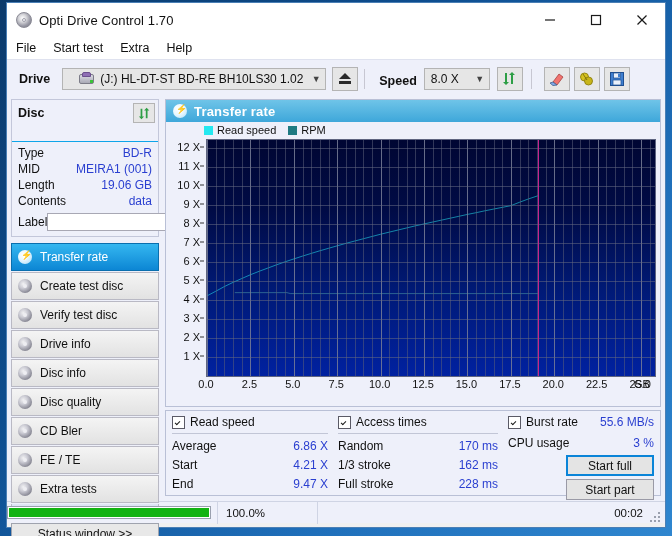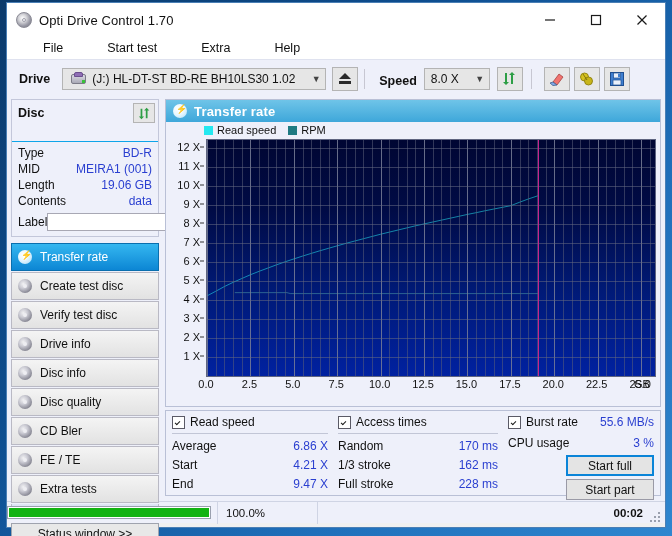--- a/index.html
+++ b/index.html
@@ -33,33 +33,33 @@
     background:#f6f6f8;border:1px solid #a0a0ac;box-sizing:border-box;
   }
   .title-text{font-size:13px;color:#111;letter-spacing:.1px;}
   .winbtns{position:absolute;right:0;top:0;height:34px;display:flex;}
   .winbtn{width:46px;height:34px;display:flex;align-items:center;justify-content:center;
     font-size:13px;color:#1a1a1a;cursor:default;}
   .winbtn svg{display:block;}
 
   
   .menubar{height:22px;background:#ffffff;display:flex;align-items:center;padding-left:9px;}
-  .menu-item{font-size:12.5px;color:#111;padding:1px 8px 2px 0px;margin-right:9px;margin-left:27px;}
+  .menu-item{font-size:12.5px;color:#111;padding:1px 8px 2px 0px;margin-right:9px;}
 
   
   .drivebar{
     height:38px;background:#eef0fa;border-top:1px solid #dfe2ef;
     display:flex;align-items:center;padding:0 6px;box-sizing:border-box;
   }
   .drive-label{font-size:12.5px;font-weight:bold;color:#111;margin:0 12px 0 6px;}
   .combo{
     height:22px;background:#e6e6e6;border:1px solid #b4b4b4;
     display:flex;align-items:center;box-sizing:border-box;font-size:12px;color:#111;
   }
-  .drive-combo{width:264px;padding-left:8px;}
+  .drive-combo{width:264px;padding-left:16px;}
   .hdd-icon{width:16px;height:13px;position:relative;margin-right:5px;flex:none;}
   .hdd-icon .body{position:absolute;left:0;top:2px;width:15px;height:10px;border-radius:2px;
     background:linear-gradient(#dcdce4,#a9a9b6);border:1px solid #7c7c88;box-sizing:border-box;}
   .hdd-icon .top{position:absolute;left:3px;top:0px;width:9px;height:5px;border-radius:2px 2px 0 0;
     background:#8f6fb5;border:1px solid #6b4f8e;box-sizing:border-box;}
   .hdd-icon .led{position:absolute;left:11px;top:8px;width:3px;height:3px;background:#3ac23a;}
   .combo-text{flex:1;white-space:nowrap;overflow:hidden;}
   .chev{width:18px;text-align:center;color:#444;font-size:9px;}
   .tb-sep{width:1px;height:20px;background:#c7c7d2;margin:0 6px;}
   .tbbtn{
@@ -178,21 +178,21 @@
 
   
   .statusbar{height:22px;background:#eef0fa;border-top:1px solid #cfd4e4;display:flex;align-items:center;
     font-size:11.5px;color:#111;box-sizing:border-box;}
   .sb-text{width:172px;padding-left:6px;box-sizing:border-box;}
   .sb-prog{width:204px;height:13px;border:1px solid #9aa0ae;background:#fff;box-sizing:border-box;padding:1px;}
   .sb-prog .fill{height:100%;background:#12b312;}
   .sb-pct{width:100px;padding-left:8px;border-left:1px solid #cfd4e4;margin-left:6px;height:22px;
     display:flex;align-items:center;box-sizing:border-box;}
   .sb-time{flex:1;text-align:right;padding-right:22px;border-left:1px solid #cfd4e4;height:22px;
-    display:flex;align-items:center;justify-content:flex-end;box-sizing:border-box;font-weight:bold;}
+    display:flex;align-items:center;justify-content:flex-end;box-sizing:border-box;}
   .grip{position:absolute;right:3px;bottom:3px;width:12px;height:12px;}
   .grip i{position:absolute;width:2px;height:2px;background:#9aa0ae;}
 </style>
 </head>
 <body>
 
 <div class="desktop">
   <div class="window">
 
     <div class="titlebar">

